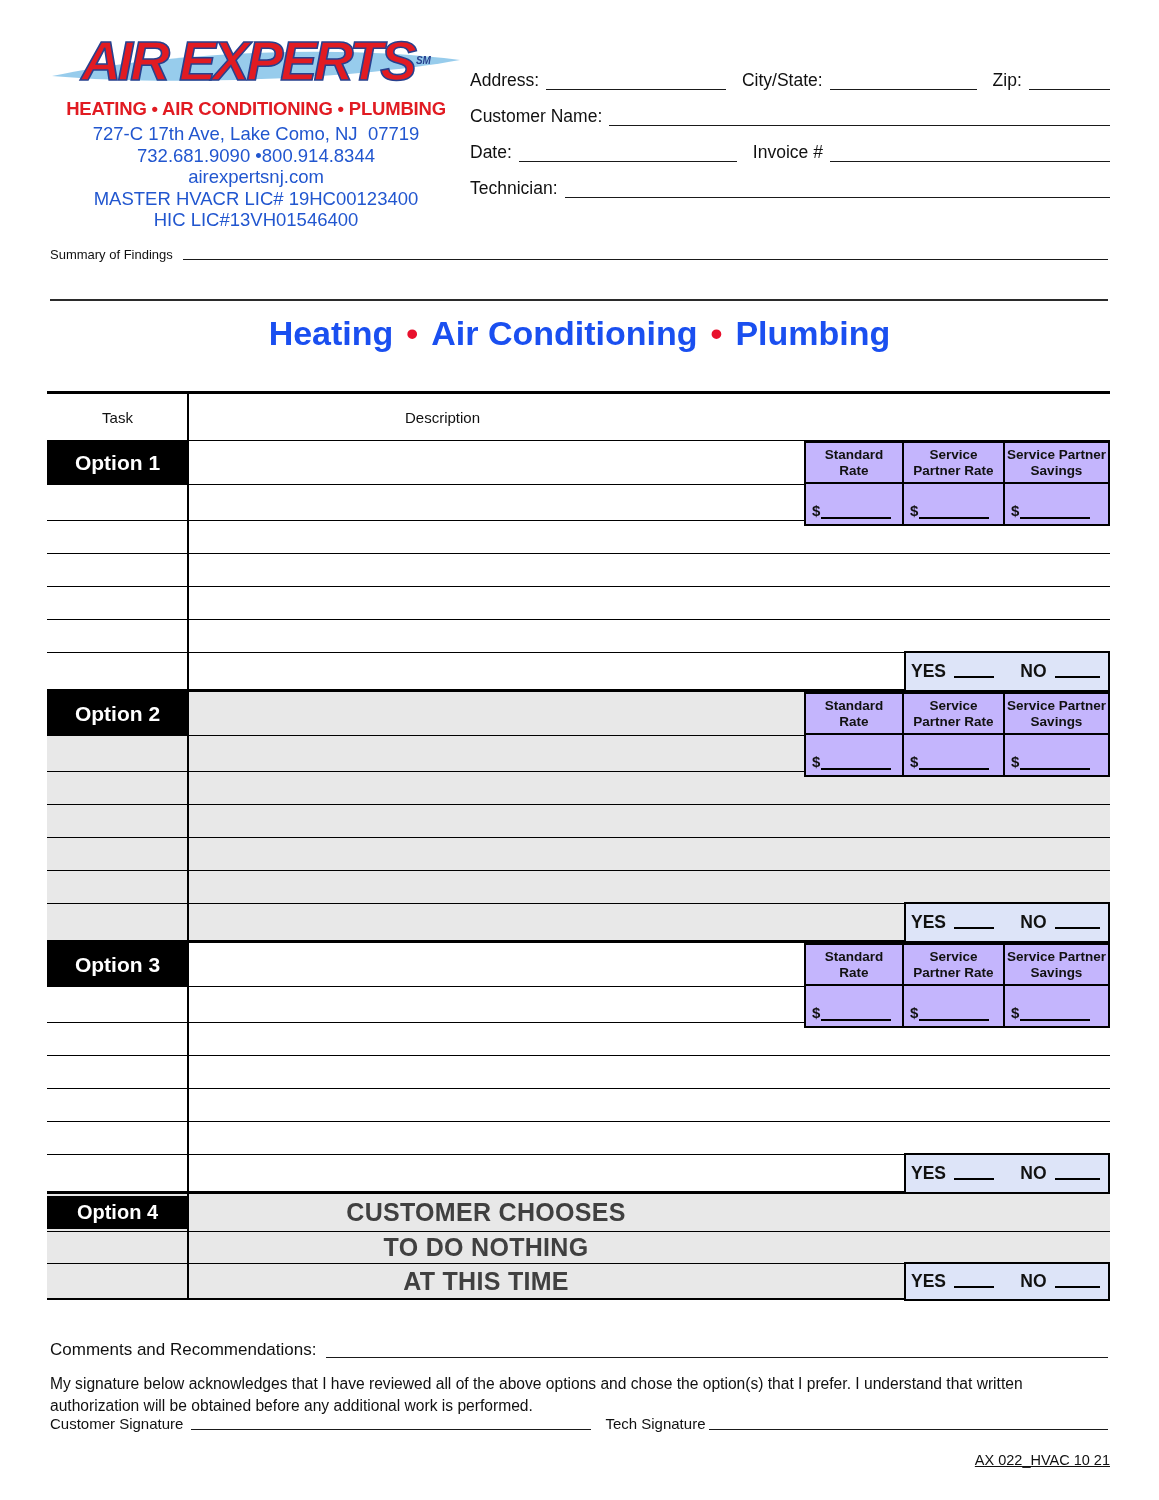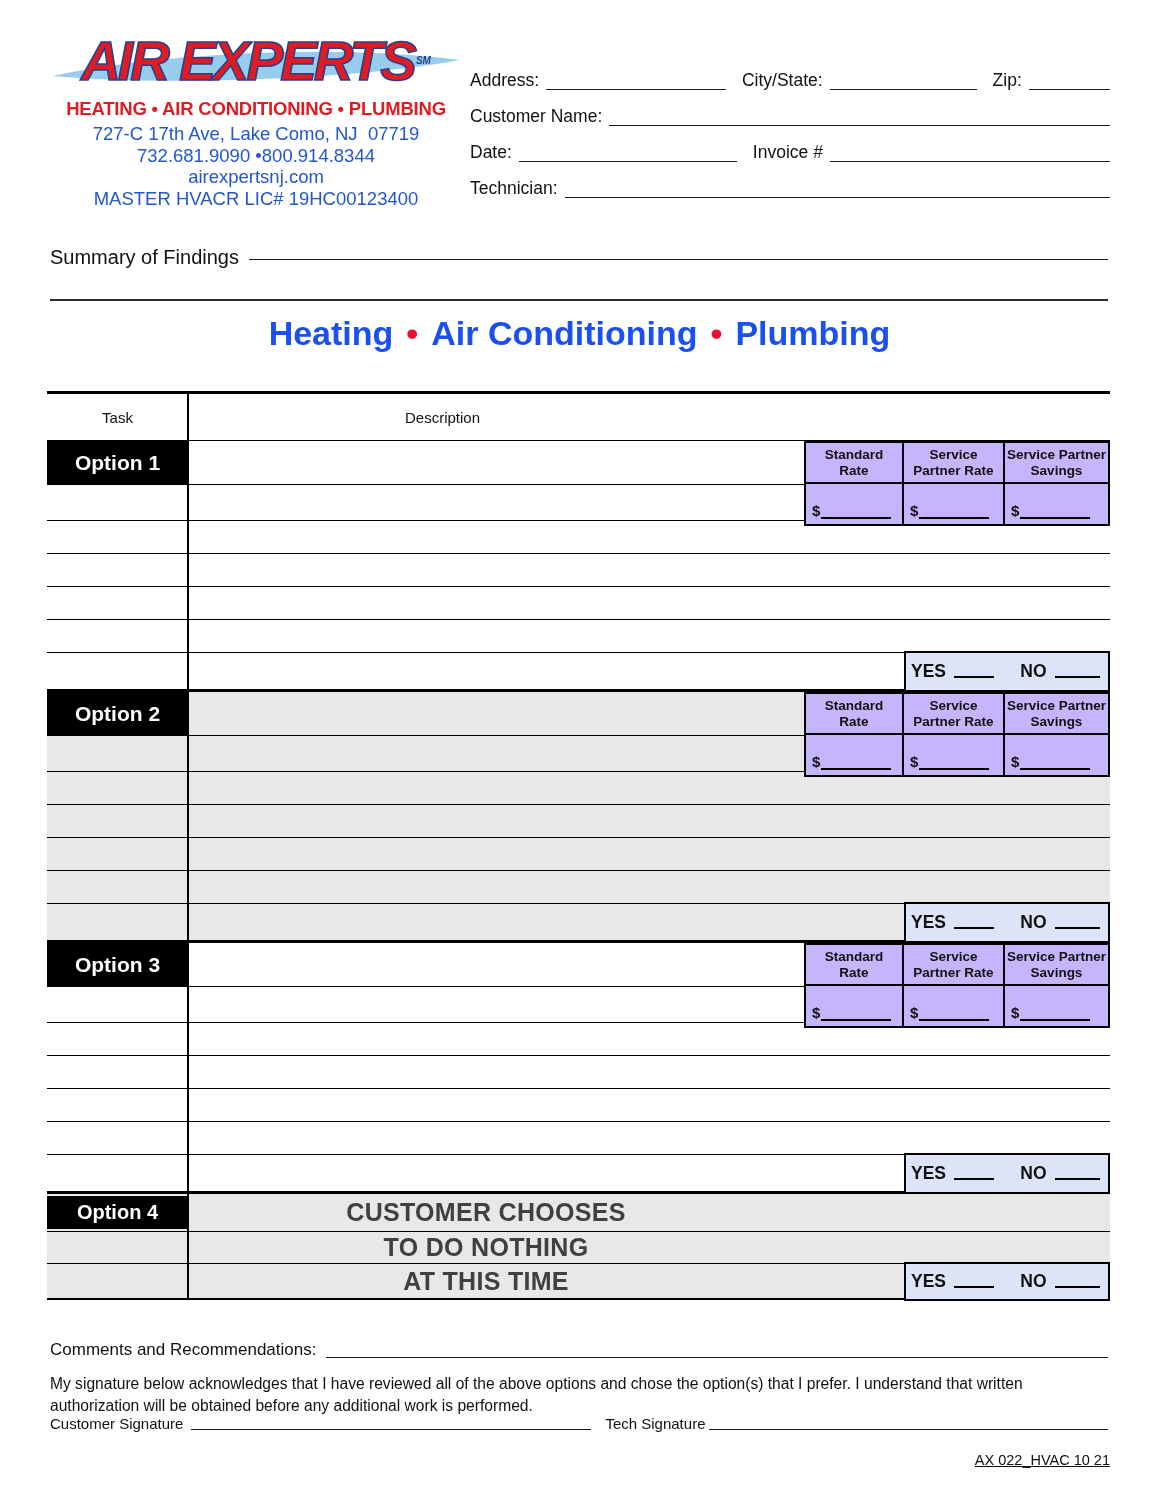--- a/index.html
+++ b/index.html
@@ -19,21 +19,21 @@
 
   .fields { position:absolute; left:470px; top:56px; width:640px; display:flex; flex-direction:column; }
   .frow { display:flex; align-items:flex-end; height:36px; font-size:17.5px; }
   .frow .lbl { white-space:nowrap; margin-right:7px; padding-bottom:1px; }
   .fline { border-bottom:1.7px solid #1a1a1a; height:14px; margin-bottom:2px; }
   .grow { flex:1 1 auto; }
   .w195 { width:186px; } .w150 { width:152px; } .w88 { width:84px; } .w225 { width:218px; }
   .gap16 { margin-left:16px; }
 
   
-  .summary-row { position:absolute; left:50px; top:246px; width:1058px; display:flex; align-items:flex-start; font-size:20px; }
+  .summary-row { position:absolute; left:50px; top:246px; width:1058px; display:flex; align-items:center; font-size:13px; }
   .rule { position:absolute; left:50px; top:299px; width:1058px; border-top:2.2px solid #2b2b2b; }
   .main-title { position:absolute; left:0; top:314px; width:1159px; text-align:center; font-size:34px; font-weight:bold; color:#1a4ff0; }
   .main-title .dot { color:#e8112d; margin:0 13px; }
 
   
   .opt-table { position:absolute; left:47px; top:391px; width:1063px; border-top:3.5px solid #000; }
   .vdiv { position:absolute; left:140px; top:0; bottom:0; width:2px; background:#000; z-index:3; }
   .thead { position:relative; height:47px; border-bottom:1.6px solid #000; font-size:15px; }
   .th-task { position:absolute; left:0; top:0; width:141px; height:100%; display:flex; align-items:center; justify-content:center; }
   .th-desc { position:absolute; left:358px; top:0; height:100%; display:flex; align-items:center; }
@@ -89,20 +89,21 @@
         <path d="M0 40 C 110 16, 290 8, 408 24 C 300 44, 110 50, 0 40 Z" fill="#8cc6ea" opacity="0.9"></path>
       </svg>
       <span class="logo-text"><span>AIR EXPERTS</span><sup class="logo-sm">SM</sup></span>
     </div>
     <div class="logo-tagline">HEATING • AIR CONDITIONING • PLUMBING</div>
     <div class="logo-info">
       <div>727-C 17th Ave, Lake Como, NJ &nbsp;07719</div>
       <div>732.681.9090 •800.914.8344</div>
       <div>airexpertsnj.com</div>
       <div>MASTER HVACR LIC# 19HC00123400</div>
+      <div>HIC LIC#13VH01546400</div>
     </div>
   </div>
 
   <div class="fields">
     <div class="frow">
       <span class="lbl">Address:</span>
       <span class="fline w195"></span>
       <span class="lbl gap16">City/State:</span>
       <span class="fline w150"></span>
       <span class="lbl gap16">Zip:</span>

